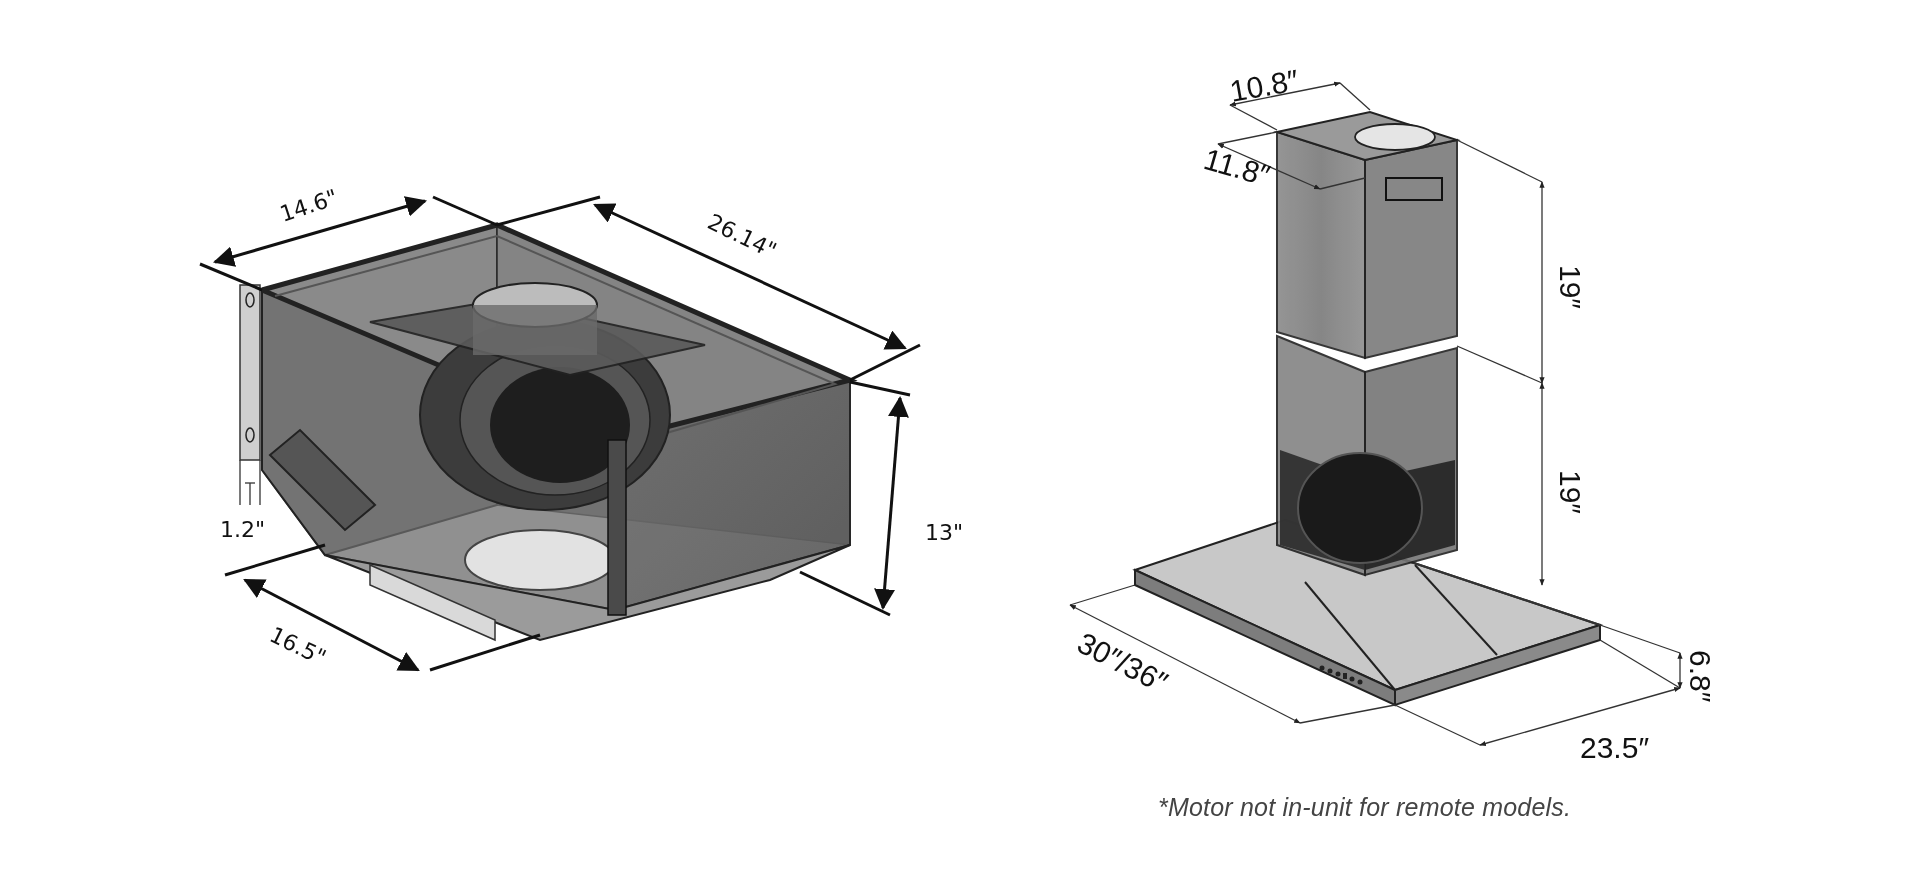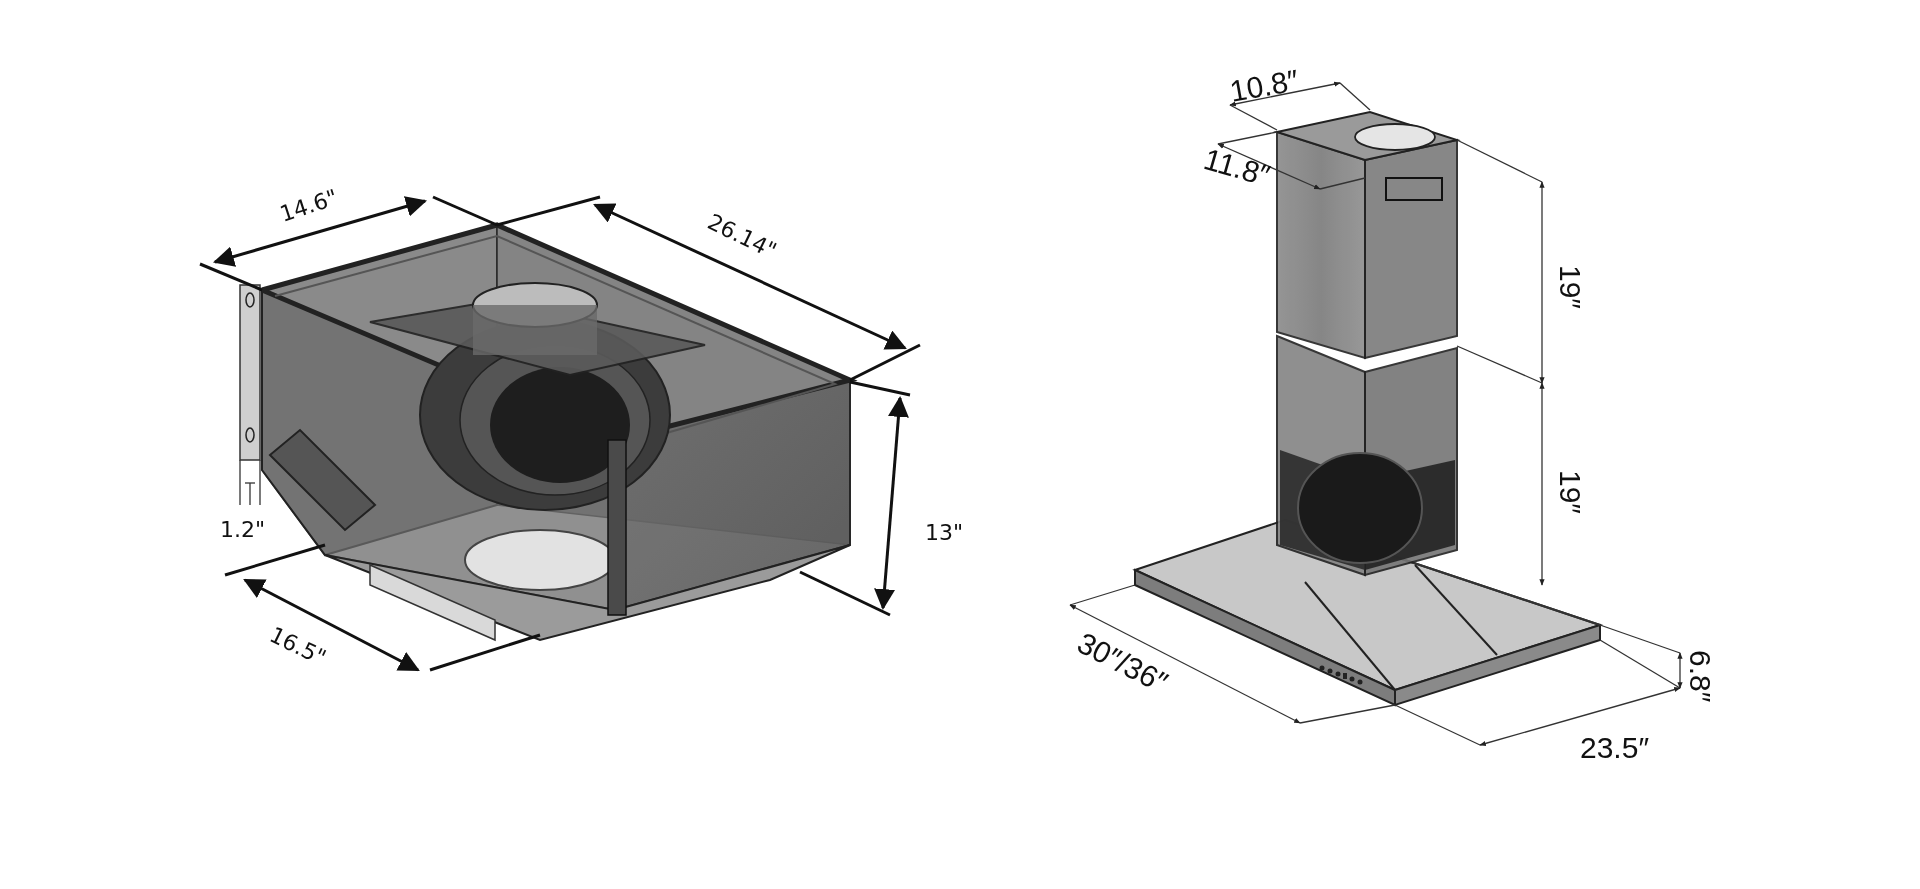--- a/index.html
+++ b/index.html
@@ -161,13 +161,14 @@
     <text class="lbl-b" transform="translate(1232,102) rotate(-10)">10.8″</text>
     <text class="lbl-b" transform="translate(1202,168) rotate(16)">11.8″</text>
     <text class="lbl-b" transform="translate(1560,265) rotate(90)">19″</text>
     <text class="lbl-b" transform="translate(1560,470) rotate(90)">19″</text>
     <text class="lbl-b" transform="translate(1075,650) rotate(27)">30″/36″</text>
     <text class="lbl-b" x="1580" y="758">23.5″</text>
     <text class="lbl-b" transform="translate(1690,650) rotate(90)">6.8″</text>
   </g>
 </svg>
 
+<div class="note">*Motor not in-unit for remote models.</div>
 </div>
 
 </body></html>

